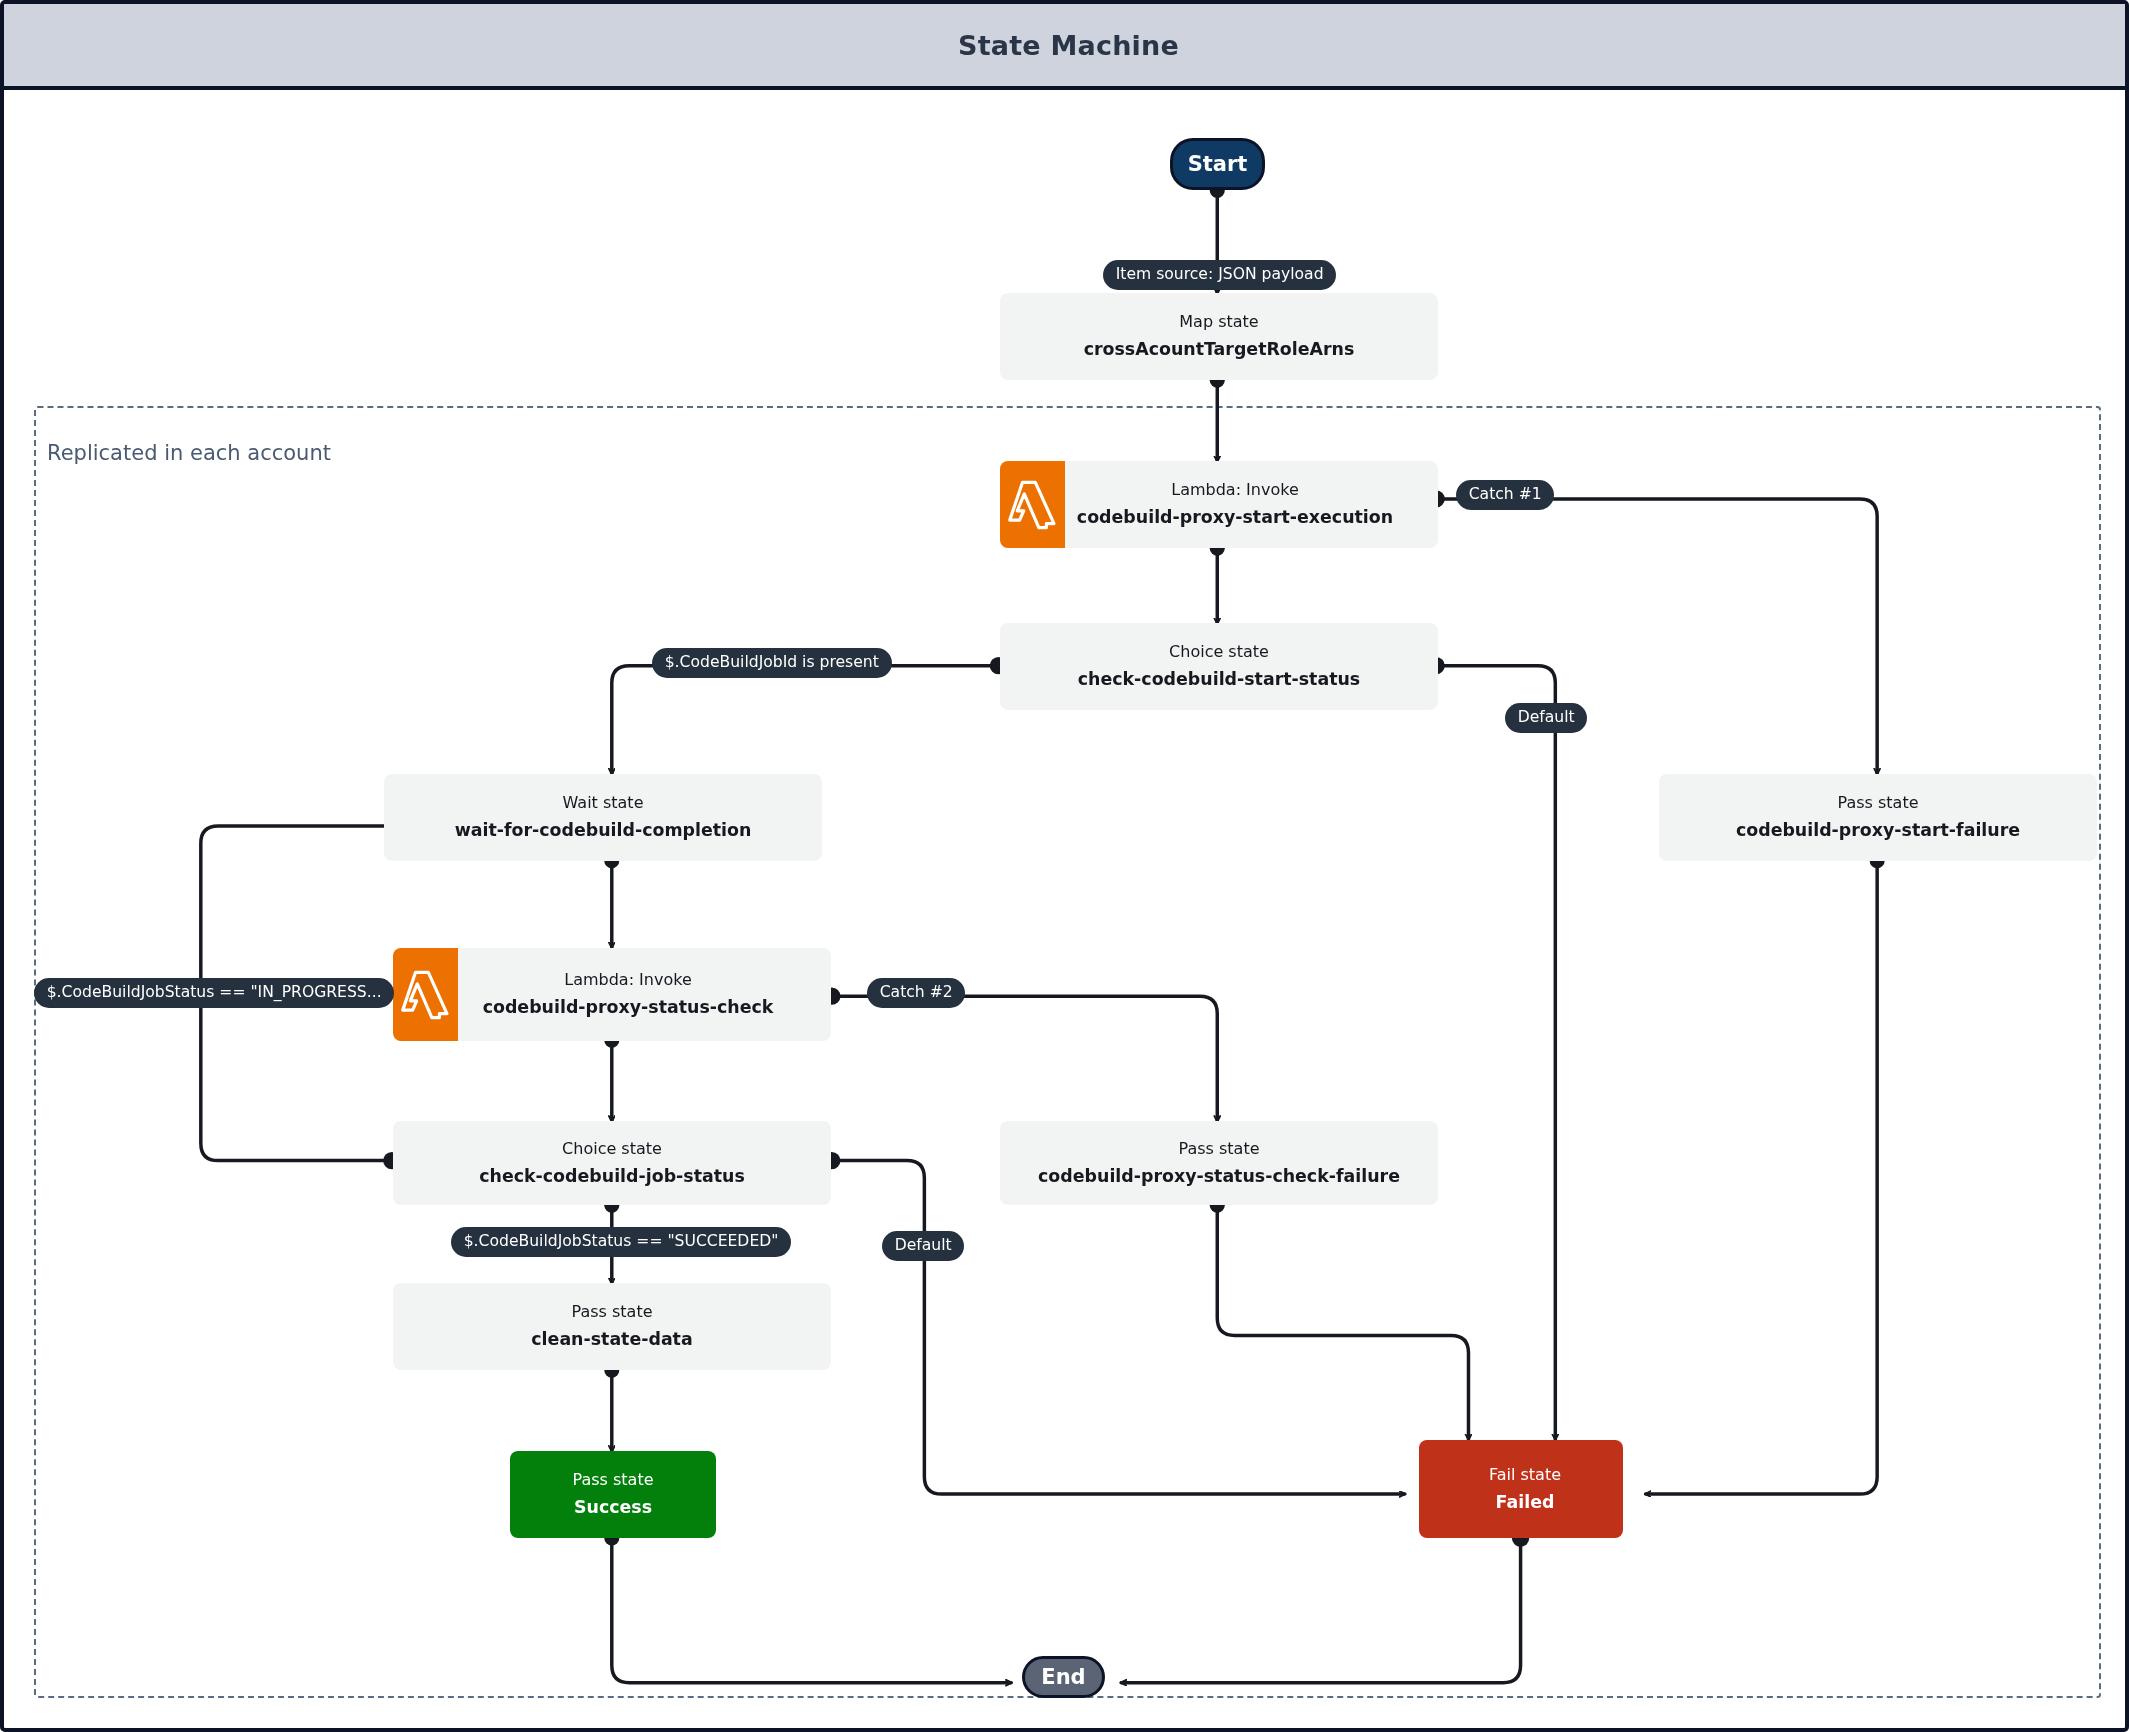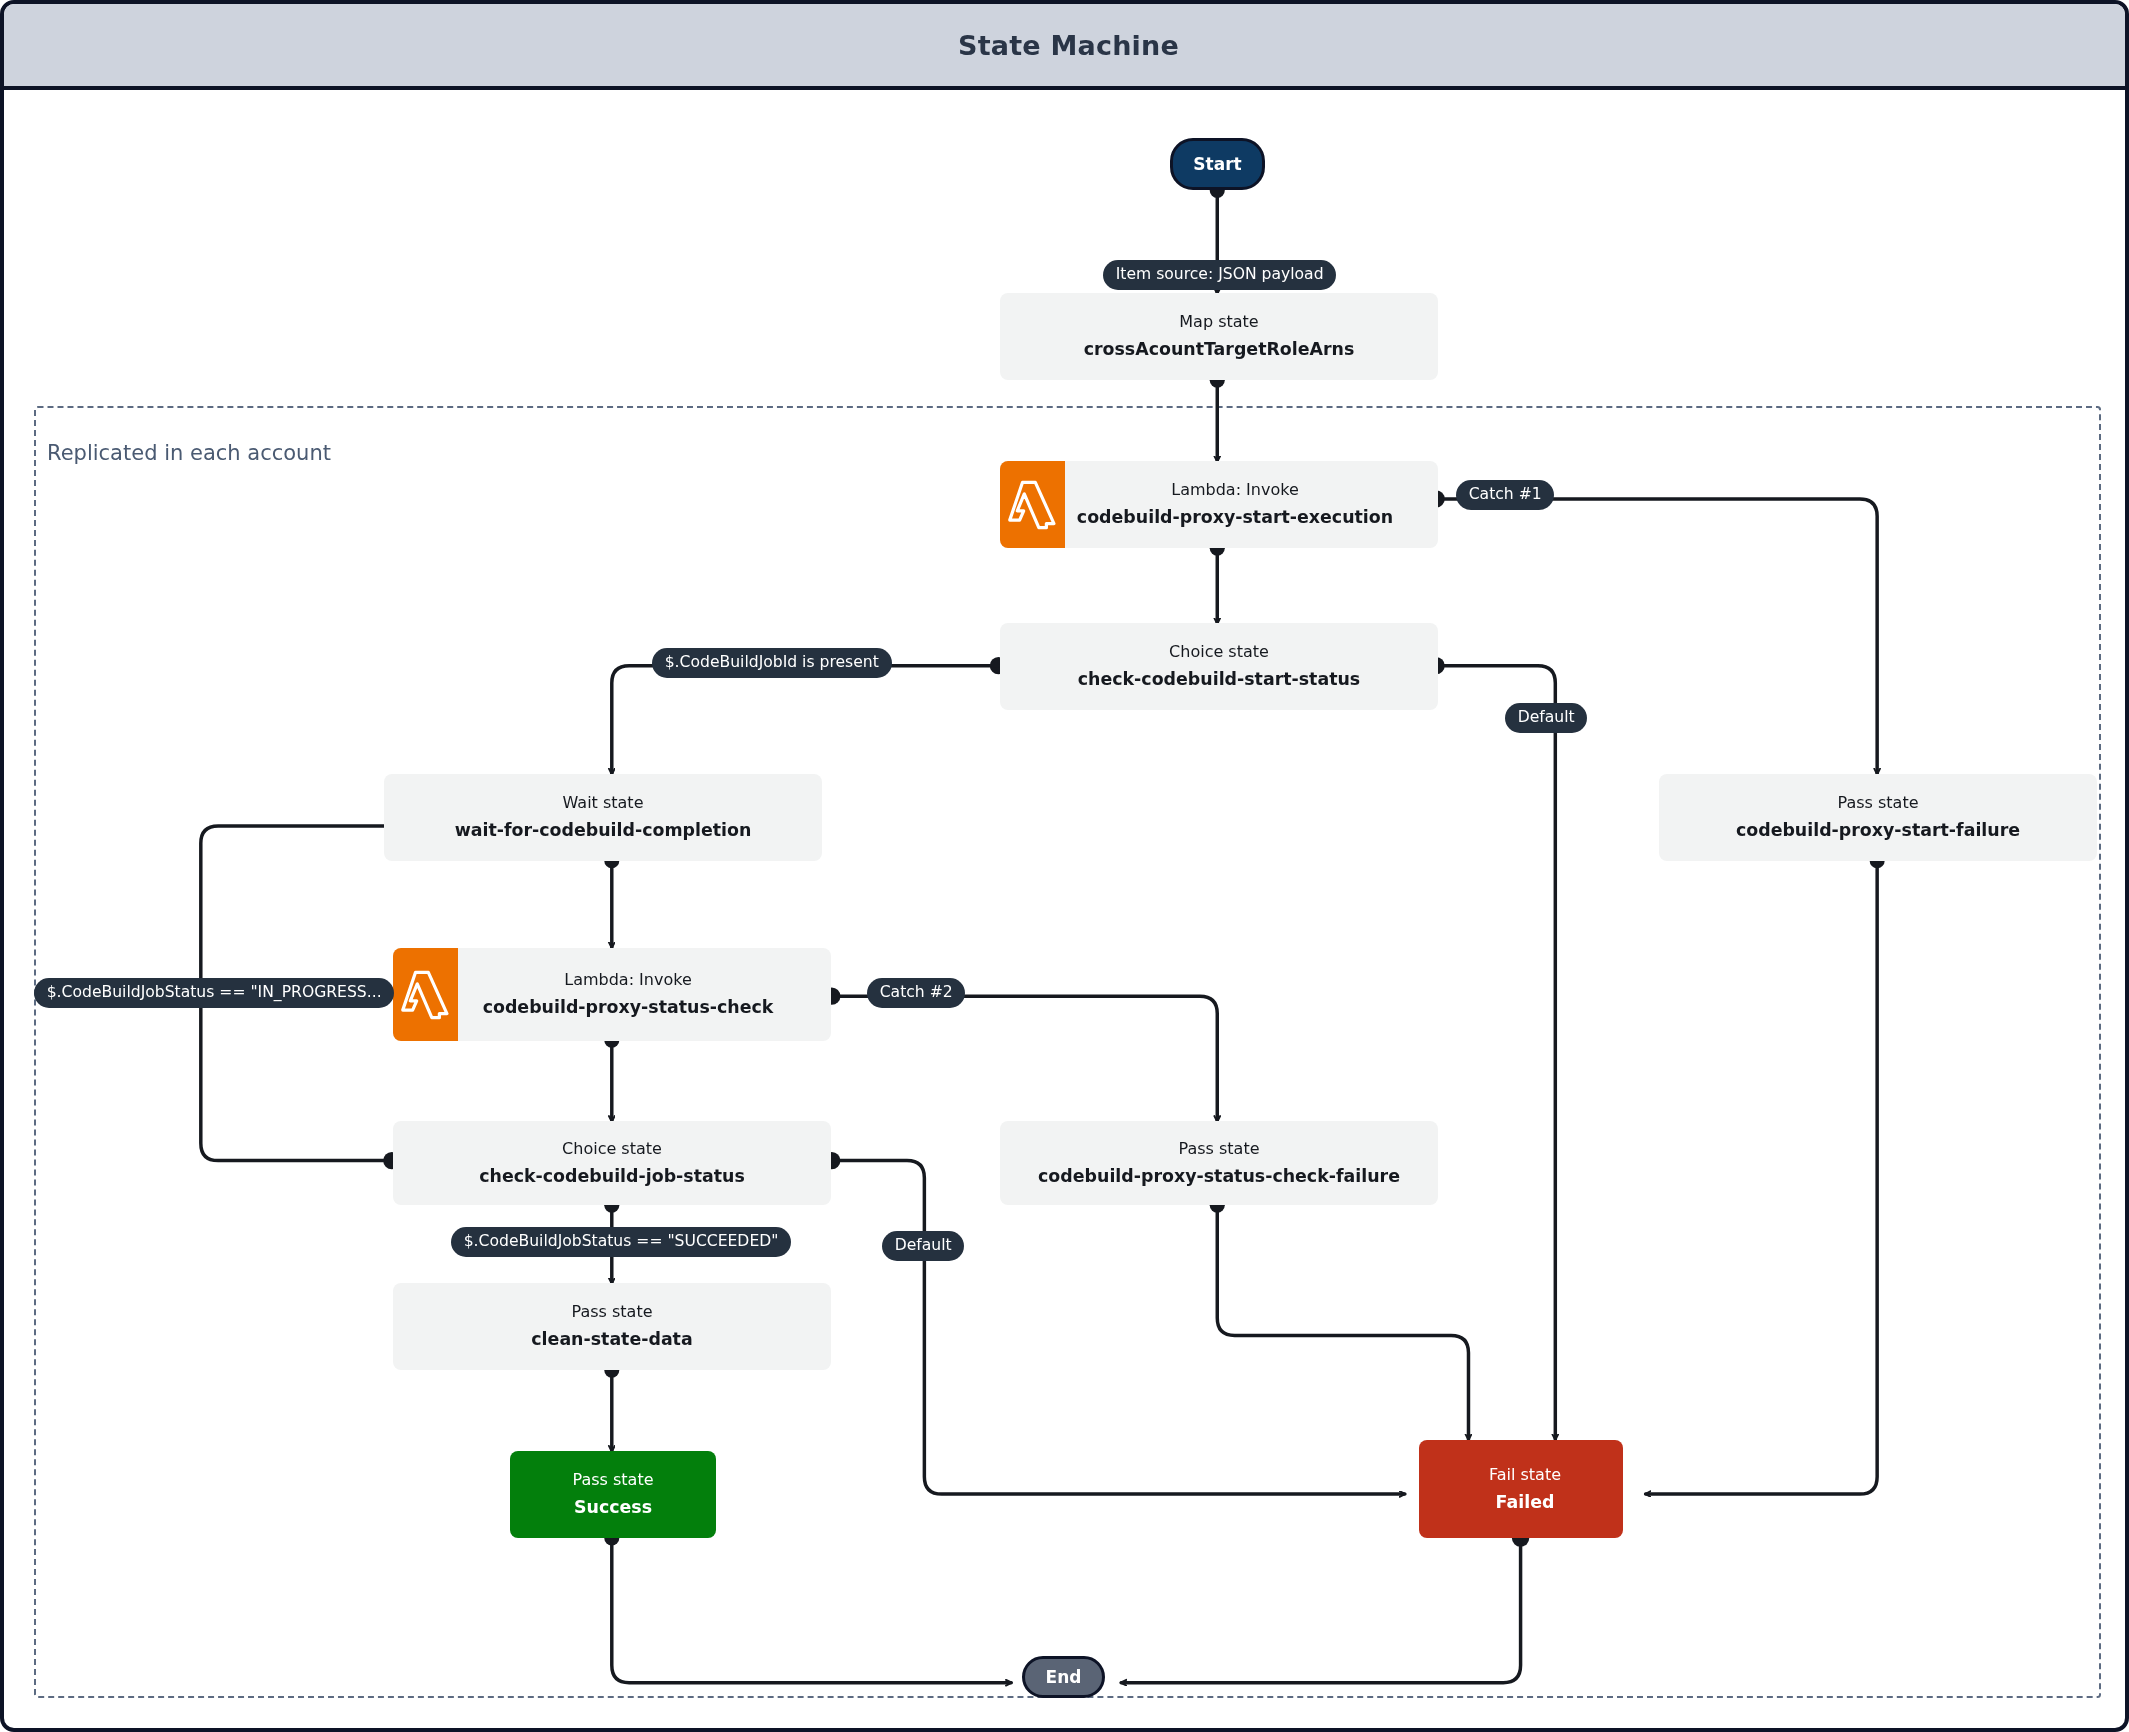--- a/index.html
+++ b/index.html
@@ -10,21 +10,21 @@
   body {
     font-family: "DejaVu Sans", "Liberation Sans", sans-serif;
   }
   #canvas {
     position: relative;
     width: 2129px;
     height: 1732px;
     background: #ffffff;
     box-sizing: border-box;
     border: 4.6px solid #0d1326;
-    border-radius: 14px;
+    border-radius: 5px;
     overflow: hidden;
   }
   
   #header {
     position: absolute;
     left: 0; top: 0;
     width: 2129px;
     height: 86px;
     background: #ced3dd;
     border-bottom: 4.6px solid #0d1326;
@@ -111,21 +111,21 @@
   .node.haslambda .ntext { padding-left: 32px; box-sizing: border-box; }
   
   .terminal {
     position: absolute;
     box-sizing: border-box;
     display: flex;
     align-items: center;
     justify-content: center;
     border: 3.5px solid #0d1326;
     color: #ffffff;
-    font-size: 17px;
+    font-size: 21px;
     font-weight: bold;
   }
   .terminal.start { background: #0e3a63; border-radius: 23px; }
   .terminal.end { background: #5a6475; border-radius: 23px; }
   
   .edge-label {
     position: absolute;
     background: #25313f;
     color: #ffffff;
     font-size: 15.6px;

